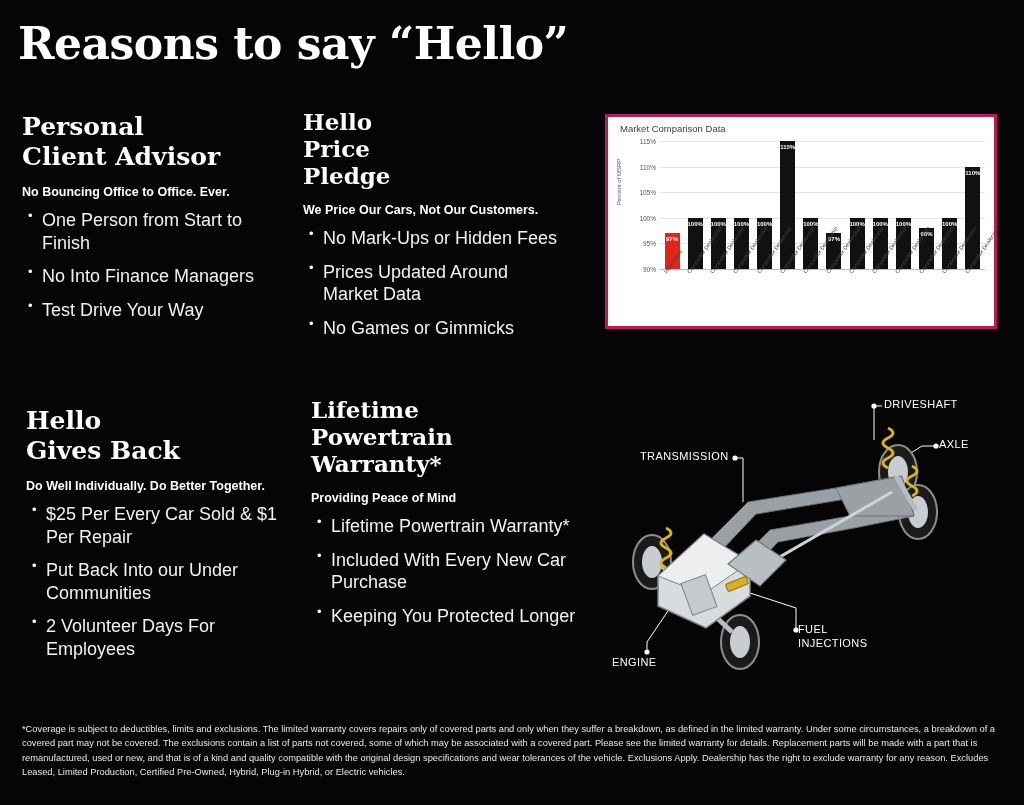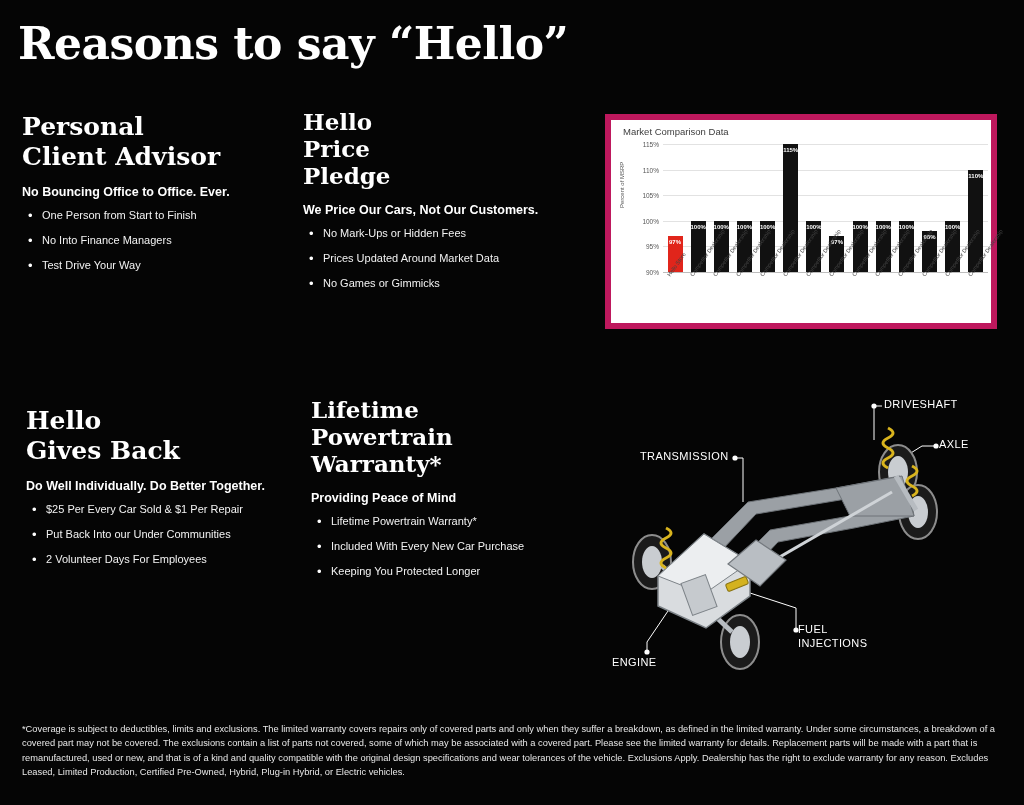--- a/index.html
+++ b/index.html
@@ -52,21 +52,21 @@
     font-weight: bold;
     color: #ffffff;
   }
   .block ul {
     margin: 10px 0 0 0;
     padding: 0 0 0 20px;
     list-style: none;
   }
   .block ul li {
     position: relative;
-    font-size: 11px;
+    font-size: 18px;
     line-height: 1.25;
     margin-bottom: 11px;
     color: #f2f2f2;
   }
   .block ul li::before {
     content: "\2022";
     position: absolute;
     left: -14px;
     top: -1px;
     font-size: 13px;
@@ -80,21 +80,21 @@
 
   
   .chart-panel {
     position: absolute;
     left: 605px;
     top: 114px;
     width: 392px;
     height: 215px;
     background: #ffffff;
     color: #333;
-    border: 6px solid #be185d;
+    border: 3px solid #be185d;
     box-sizing: border-box;
   }
   .chart-title {
     position: absolute;
     left: 12px;
     top: 6px;
     font-size: 9.5px;
     color: #3c3c3c;
     font-family: "Liberation Sans", sans-serif;
   }

